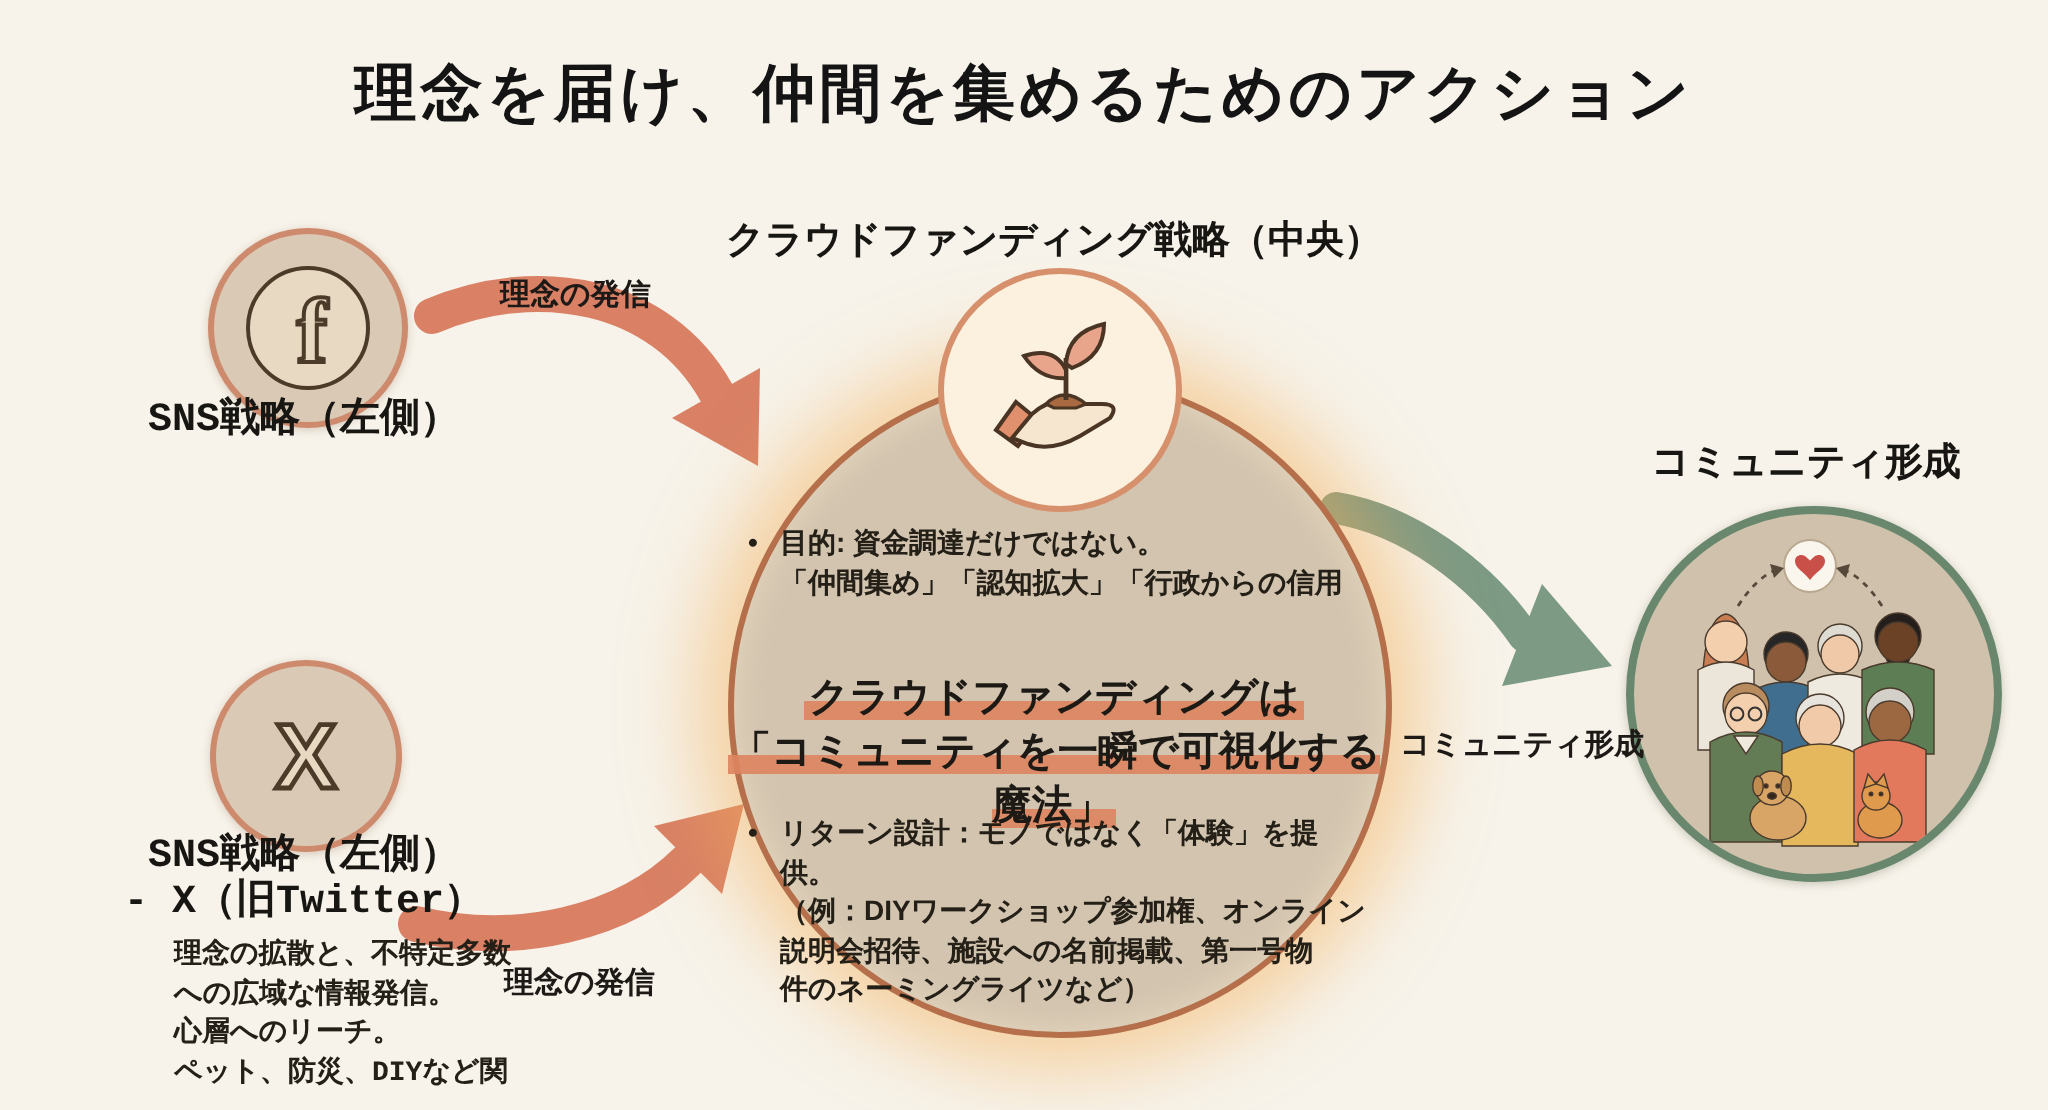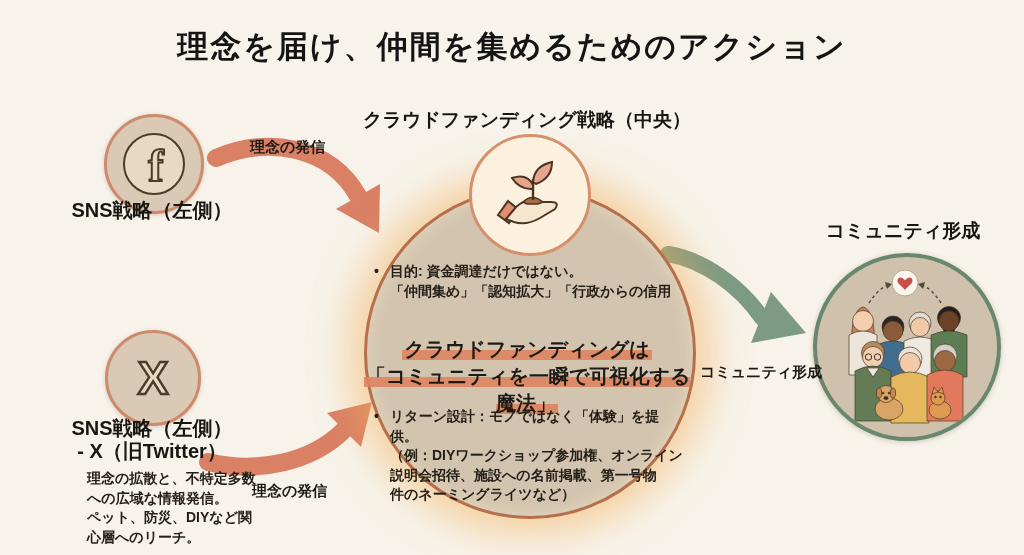--- a/index.html
+++ b/index.html
@@ -22,21 +22,21 @@
     display:flex;align-items:center;justify-content:center;
     box-shadow:0 1px 4px rgba(120,80,50,.25);
   }
   .fb-circle{left:104px;top:114px;width:94px;height:94px;}
   .x-circle{left:105px;top:330px;width:90px;height:90px;}
   .fb-inner{
     width:58px;height:58px;border-radius:50%;background:#e8d9c3;
     border:2px solid #4c3b29;display:flex;align-items:center;justify-content:center;
   }
 
-  .sns-block{width:250px;text-align:center;line-height:23px;}
+  .sns-block{width:250px;text-align:center;line-height:23px;font-family:Liberation Mono, monospace;}
   .fb-block{left:27px;top:199px;}
   .x-block{left:27px;top:417px;}
   .sns-h{font-size:20px;color:#181613;}
   .sns-body{font-size:14px;line-height:19.5px;margin-top:6px;color:#242018;}
   .x-body{text-align:left;padding-left:60px;}
 
   
   .center-heading{left:352px;top:107px;width:350px;text-align:center;font-size:19px;color:#181613;}
   .main-circle{
     left:364px;top:187px;width:326px;height:326px;border-radius:50%;
@@ -109,22 +109,22 @@
       <text x="30" y="46" text-anchor="middle" font-size="46" font-weight="bold" fill="#e8d9c3" stroke="#4c3b29" stroke-width="2.4">X</text>
     </svg>
   </div>
 
   <div class="abs sns-block x-block">
     <div class="sns-h">SNS戦略（左側）</div>
     <div class="sns-h">- X（旧Twitter）</div>
     <div class="sns-body x-body">
       <div>理念の拡散と、不特定多数</div>
       <div>への広域な情報発信。</div>
+      <div>心層へのリーチ。</div>
       <div>ペット、防災、DIYなど関</div>
-      <div>心層へのリーチ。</div>
     </div>
   </div>
 
   <div class="abs center-heading">クラウドファンディング戦略（中央）</div>
 
   <div class="abs main-circle"></div>
 
   <div class="abs icon-circle">
     <svg width="84" height="84" viewBox="0 0 84 84">
       <path d="M10 62 L20 48 L31 57 L21 70 Z" fill="#e0906c" stroke="#4a3423" stroke-width="2"></path>

